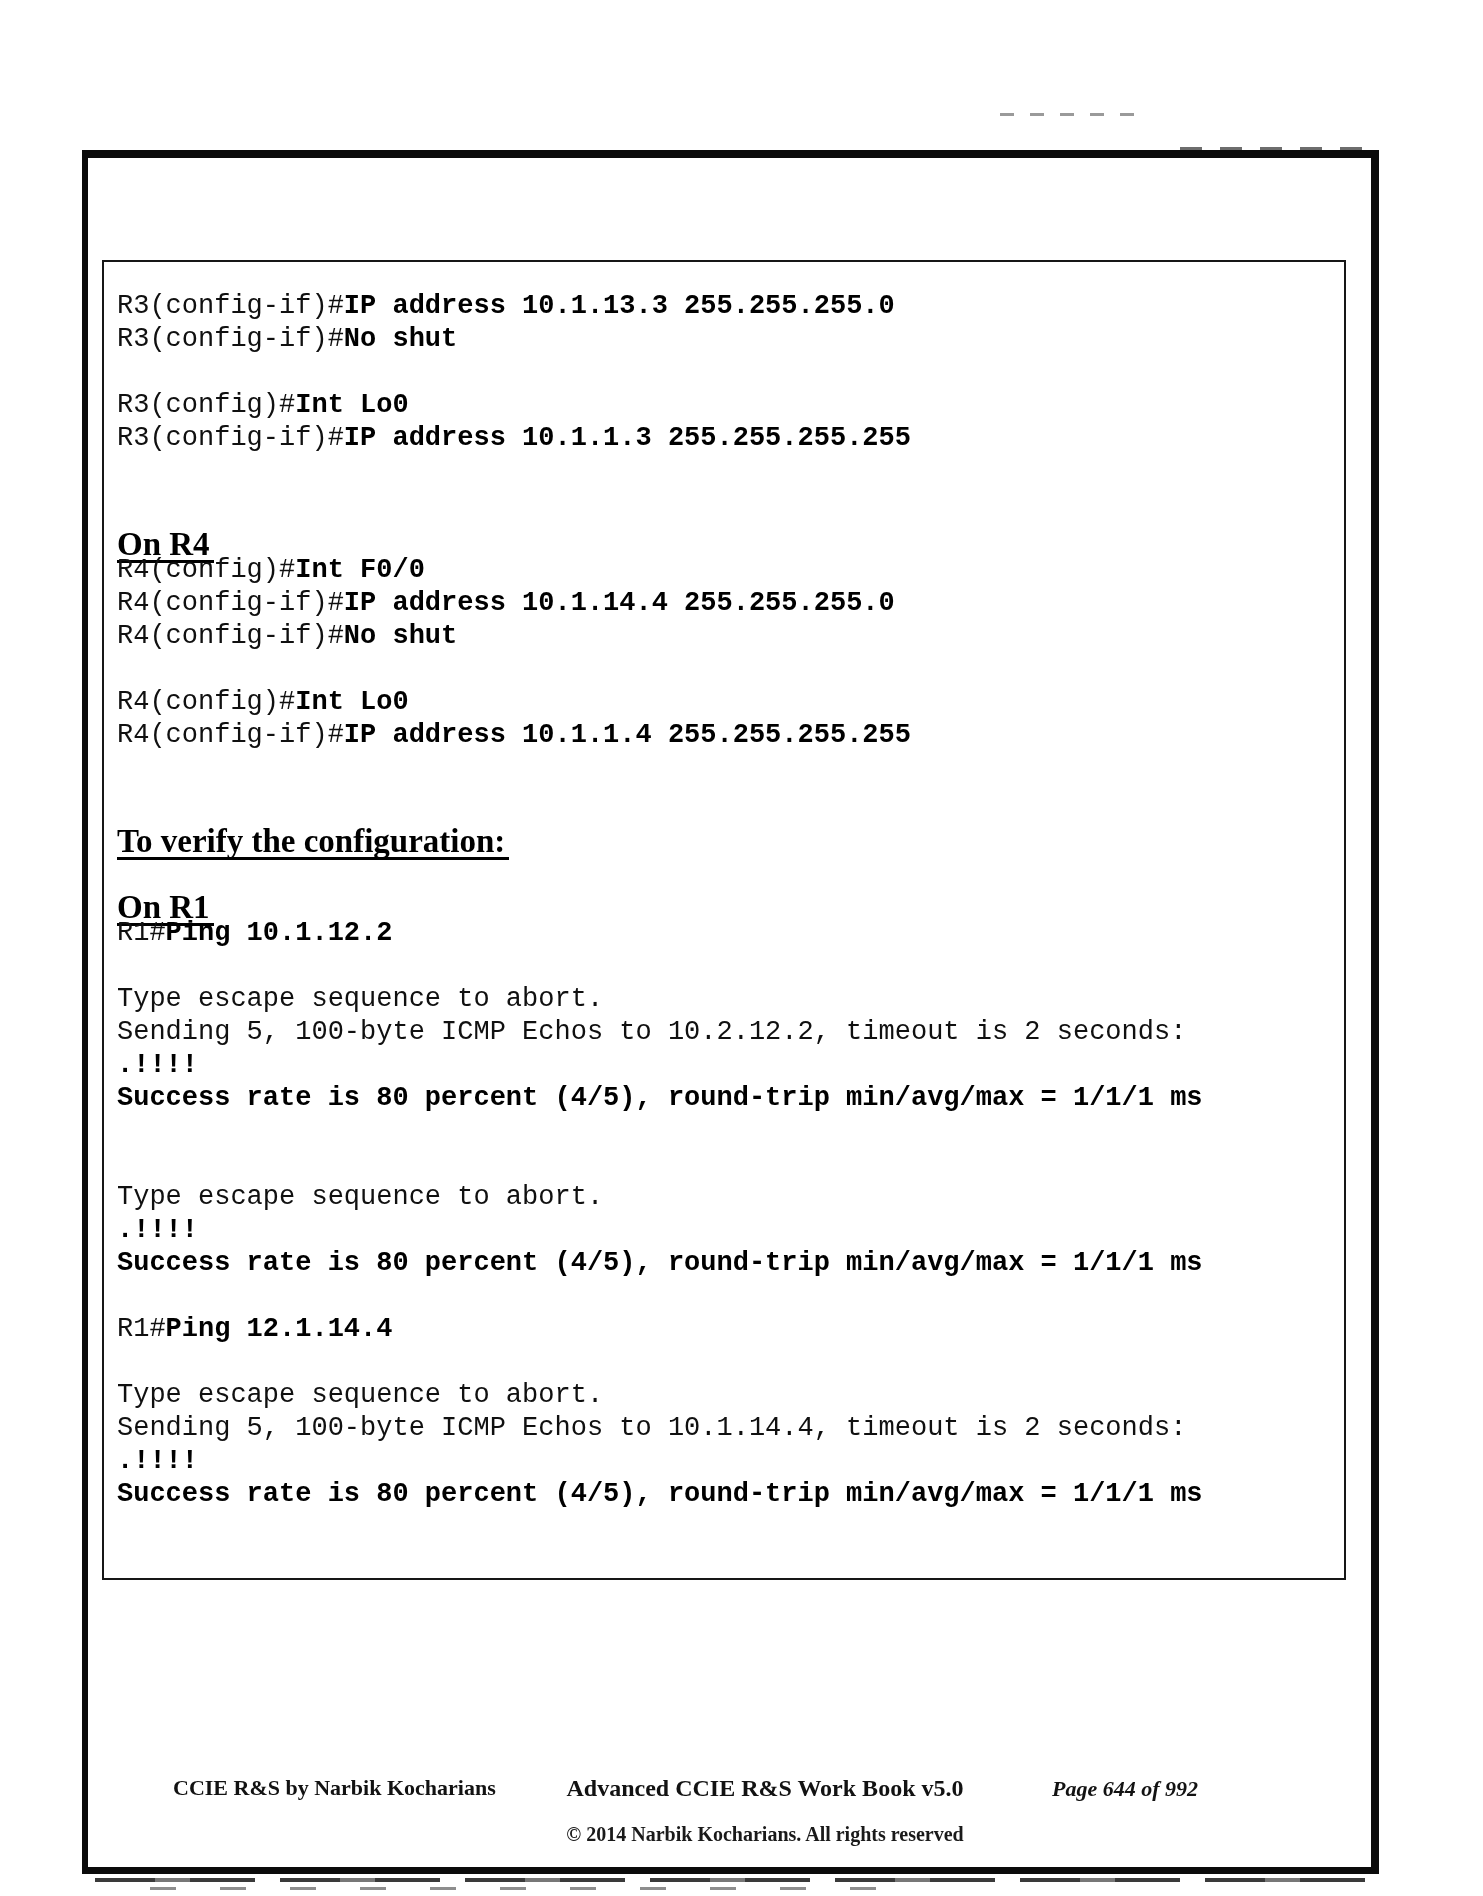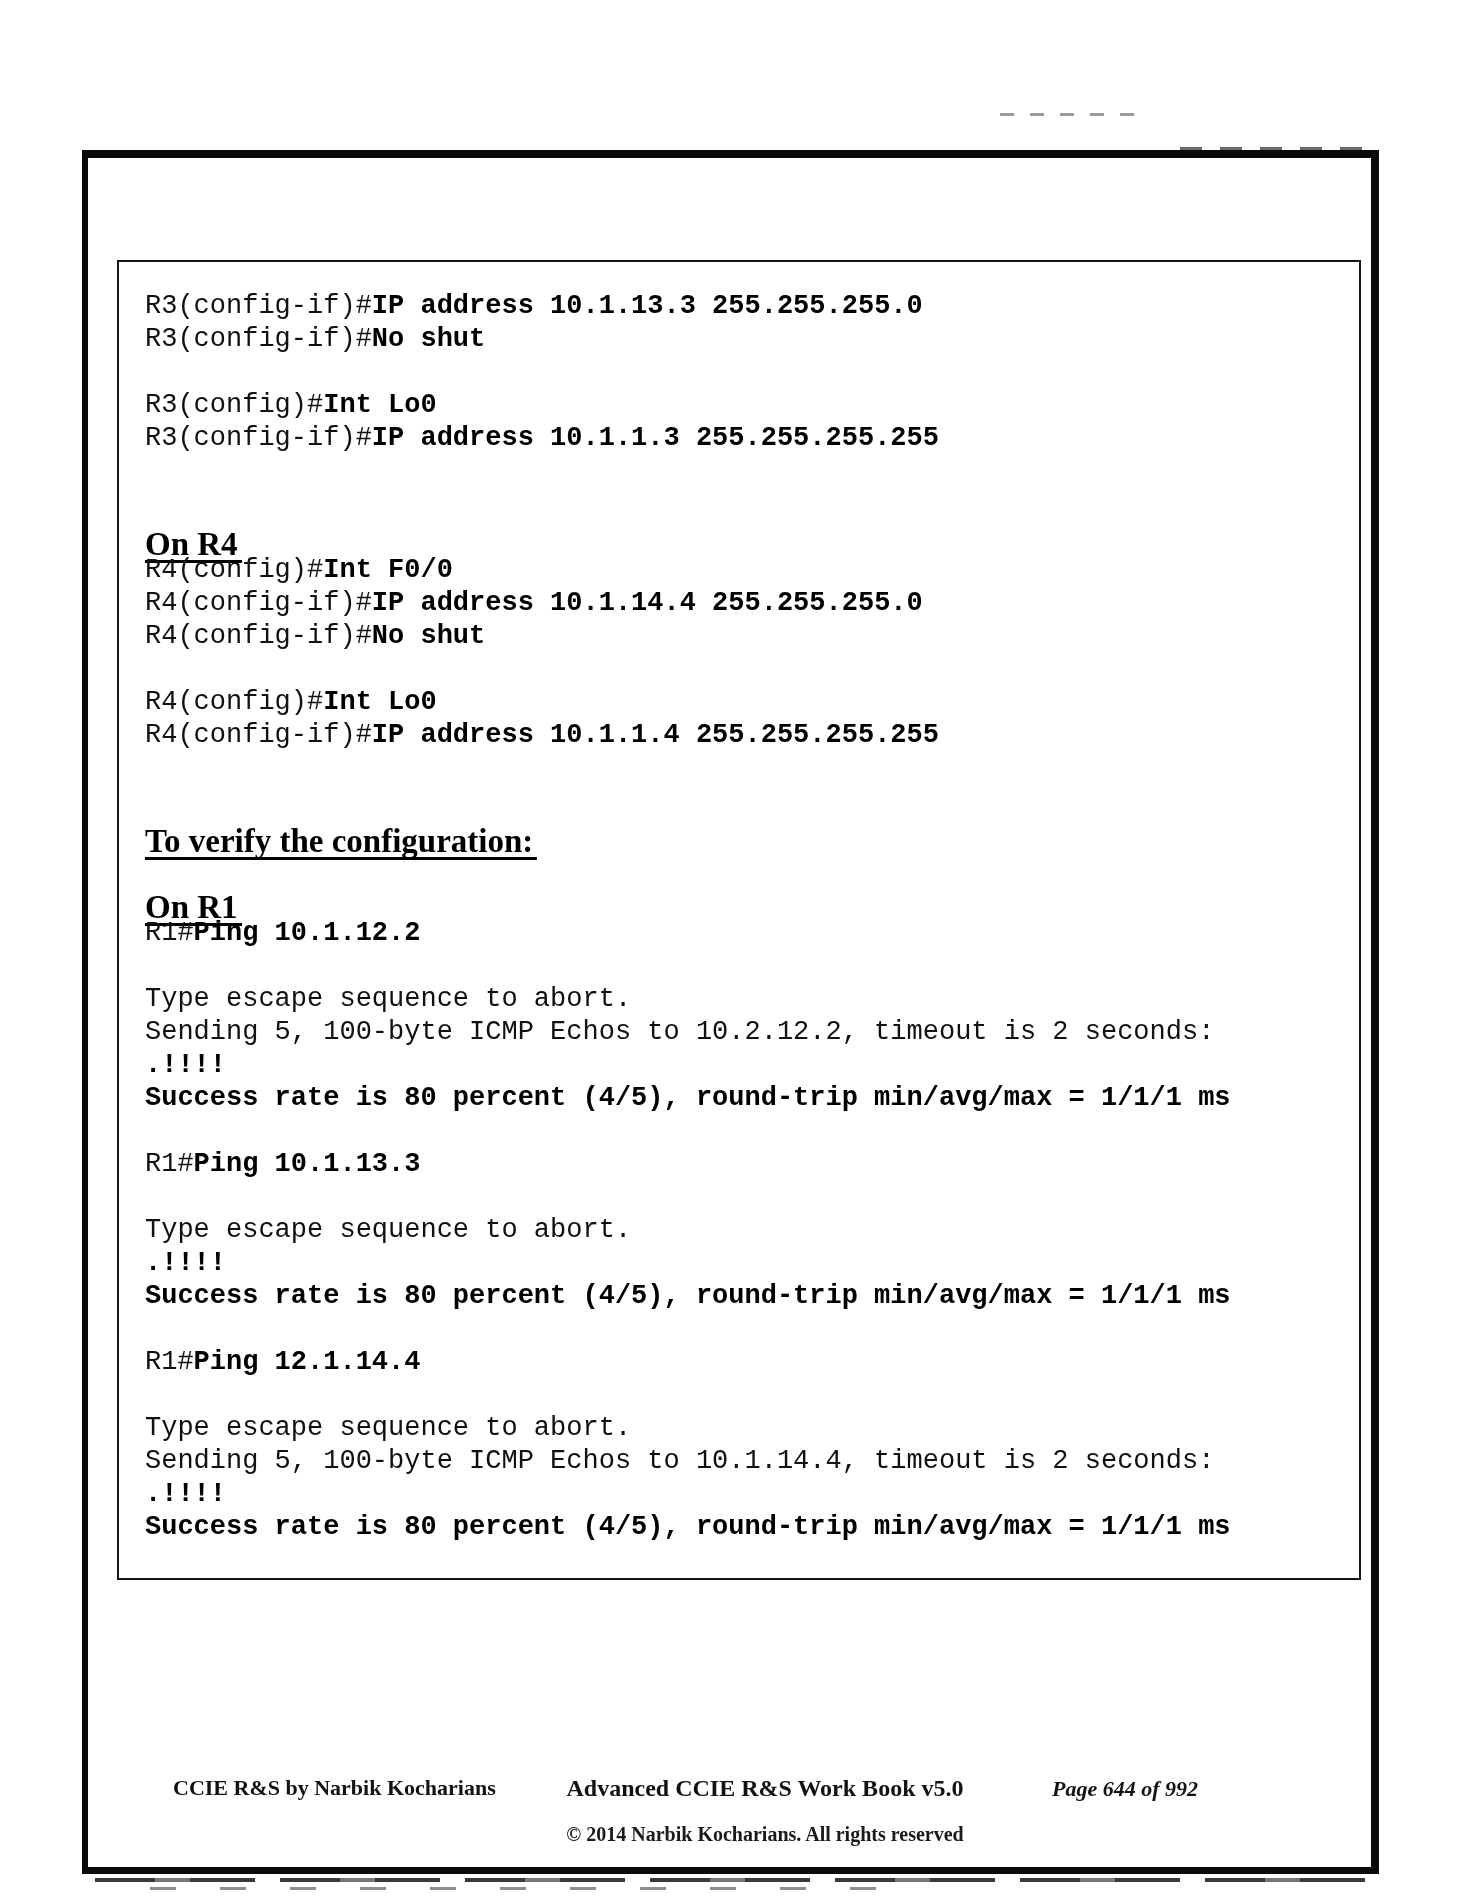--- a/index.html
+++ b/index.html
@@ -9,24 +9,24 @@
     background:#ffffff; overflow:hidden;
     font-family:"Liberation Serif", serif; color:#0d0d0d;
   }
   .frame {
     position:absolute; left:82px; top:150px;
     width:1297px; height:1724px;
     border:solid #0b0b0b; border-width:8px 8px 7px 6px;
     background:#ffffff;
   }
   .console-box {
-    position:absolute; left:117px; top:260px;
+    position:absolute; left:102px; top:260px;
     width:1244px; height:1320px;
     border:2px solid #161616;
-    padding:28px 8px 0 26px;
+    padding:28px 8px 0 13px;
     background:#ffffff;
   }
   .line {
     height:33px; line-height:33px;
     font-family:"Liberation Mono", monospace;
     font-size:27px; white-space:pre; color:#101010;
   }
   .prompt { font-weight:normal; }
   .cmd-text { font-weight:bold; color:#000; }
   .out-line.bold { font-weight:bold; color:#000; }
@@ -91,21 +91,20 @@
       <div class="line"></div>
       <div class="line heading-line"><span class="heading-text">On R1</span></div>
       <div class="line"></div>
       <div class="line cmd-line"><span class="prompt">R1#</span><span class="cmd-text">Ping 10.1.12.2</span></div>
       <div class="line"></div>
       <div class="line out-line">Type escape sequence to abort.</div>
       <div class="line out-line">Sending 5, 100-byte ICMP Echos to 10.2.12.2, timeout is 2 seconds:</div>
       <div class="line out-line bold">.!!!!</div>
       <div class="line out-line bold">Success rate is 80 percent (4/5), round-trip min/avg/max = 1/1/1 ms</div>
       <div class="line"></div>
-      <div class="line cmd-line"><span class="prompt">R1#</span><span class="cmd-text">Ping 10.1.13.3</span></div>
       <div class="line"></div>
       <div class="line out-line">Type escape sequence to abort.</div>
       <div class="line out-line bold">.!!!!</div>
       <div class="line out-line bold">Success rate is 80 percent (4/5), round-trip min/avg/max = 1/1/1 ms</div>
       <div class="line"></div>
       <div class="line cmd-line"><span class="prompt">R1#</span><span class="cmd-text">Ping 12.1.14.4</span></div>
       <div class="line"></div>
       <div class="line out-line">Type escape sequence to abort.</div>
       <div class="line out-line">Sending 5, 100-byte ICMP Echos to 10.1.14.4, timeout is 2 seconds:</div>
       <div class="line out-line bold">.!!!!</div>

